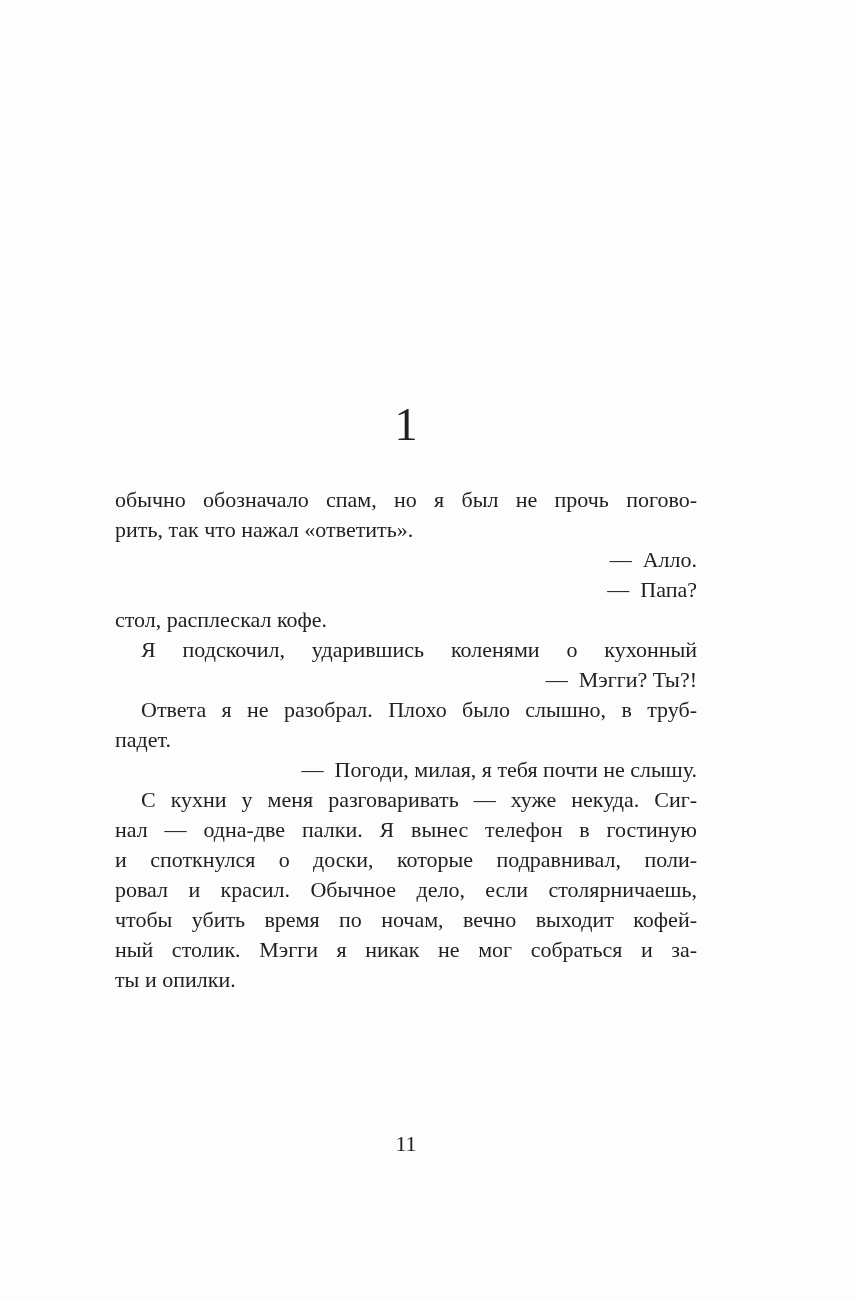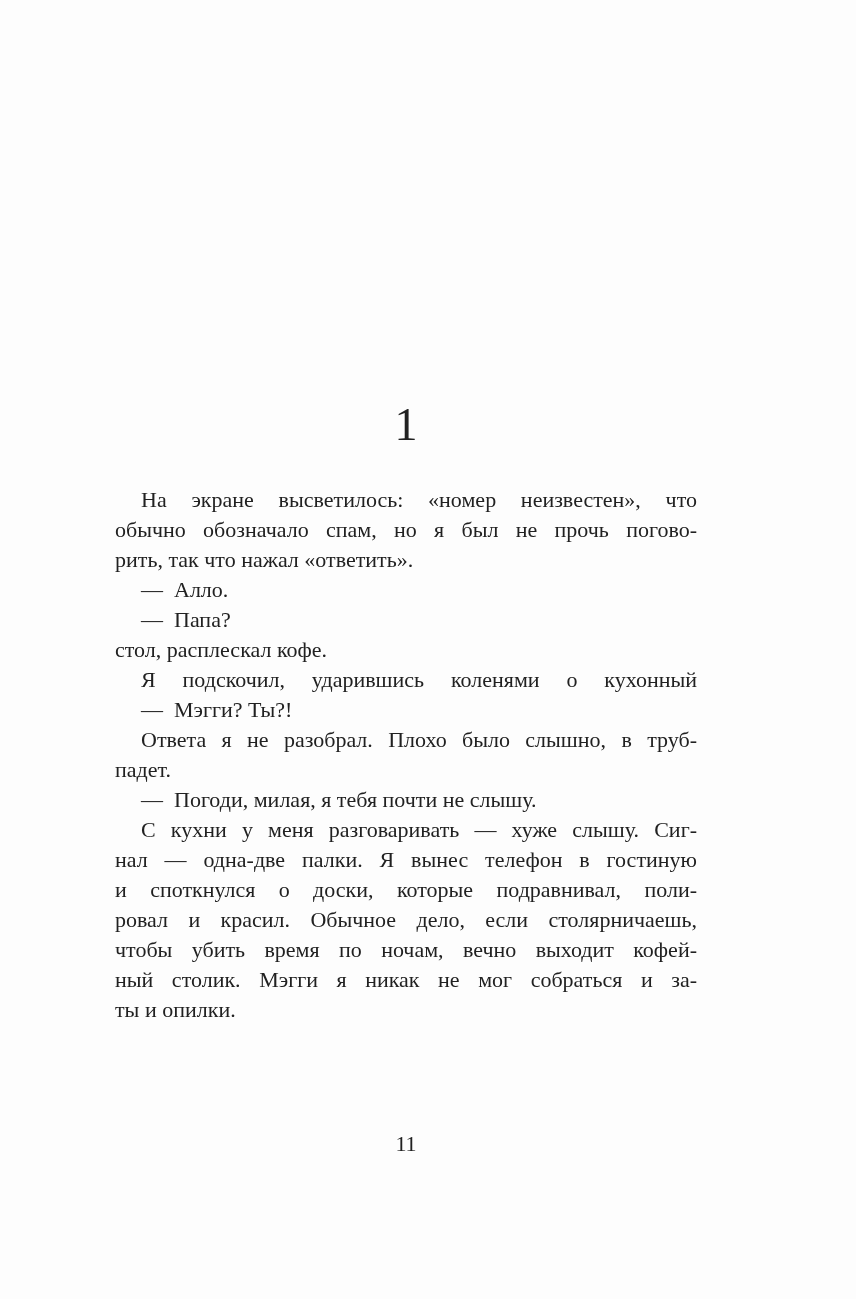--- a/index.html
+++ b/index.html
@@ -36,20 +36,21 @@
   }
   .paragraph {
     margin: 0;
   }
   .line {
     height: 30px;
     overflow: hidden;
   }
   .line.first {
     text-indent: 26px;
+    text-align: right;
   }
   .line.just {
     text-align: justify;
     text-align-last: justify;
   }
   .page-number {
     position: absolute;
     top: 1129px;
     left: 115px;
     width: 582px;
@@ -59,21 +60,20 @@
   }
 </style>
 </head>
 <body>
 
 <div class="book-page">
   <div class="chapter-number">1</div>
 
   <div class="text-block">
       <div class="paragraph">
-        <div class="line first just">На экране высветилось: «номер неизвестен», что</div>
         <div class="line just">обычно обозначало спам, но я был не прочь погово-</div>
         <div class="line">рить, так что нажал «ответить».</div>
       </div>
       <div class="paragraph">
         <div class="line first">— Алло.</div>
       </div>
       <div class="paragraph">
         <div class="line first">— Папа?</div>
       </div>
       <div class="paragraph">
@@ -84,21 +84,21 @@
         <div class="line first">— Мэгги? Ты?!</div>
       </div>
       <div class="paragraph">
         <div class="line first just">Ответа я не разобрал. Плохо было слышно, в труб-</div>
         <div class="line">падет.</div>
       </div>
       <div class="paragraph">
         <div class="line first">— Погоди, милая, я тебя почти не слышу.</div>
       </div>
       <div class="paragraph">
-        <div class="line first just">С кухни у меня разговаривать — хуже слышу. Сиг-</div>
+        <div class="line first just">С кухни у меня разговаривать — хуже некуда. Сиг-</div>
         <div class="line just">нал — одна-две палки. Я вынес телефон в гостиную</div>
         <div class="line just">и споткнулся о доски, которые подравнивал, поли-</div>
         <div class="line just">ровал и красил. Обычное дело, если столярничаешь,</div>
         <div class="line just">чтобы убить время по ночам, вечно выходит кофей-</div>
         <div class="line just">ный столик. Мэгги я никак не мог собраться и за-</div>
         <div class="line">ты и опилки.</div>
       </div>
     </div>
 
   <div class="page-number">11</div>

